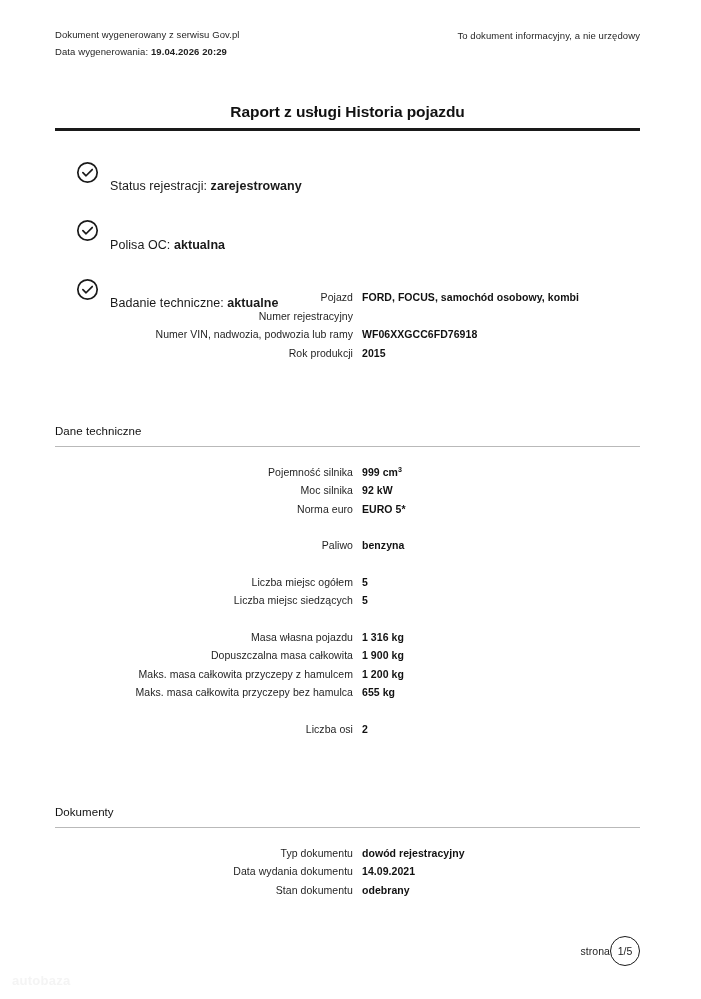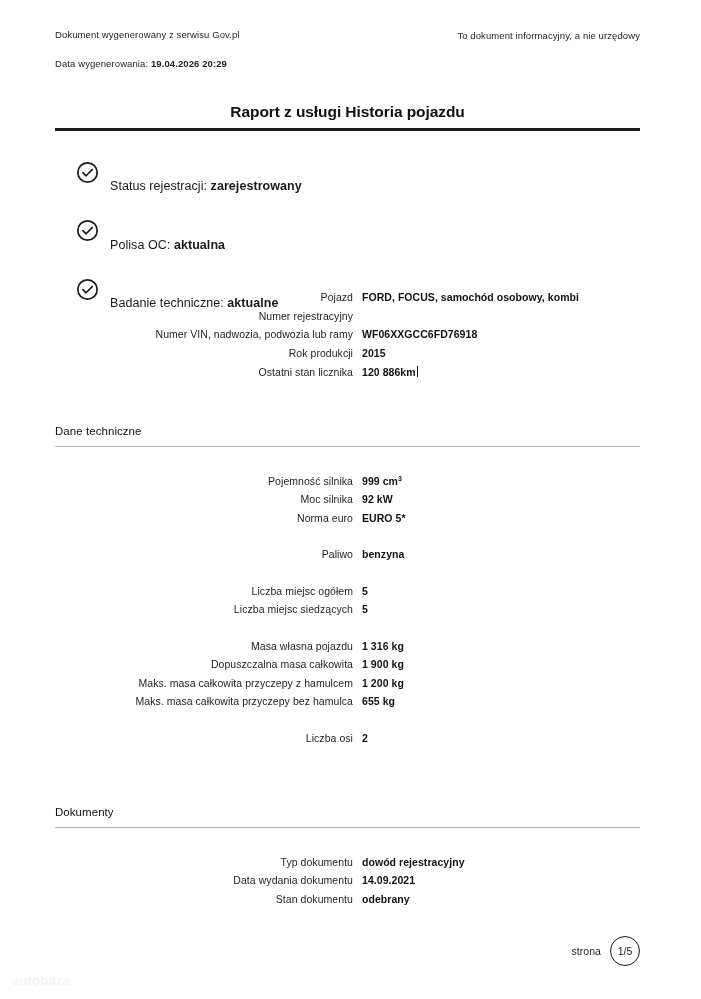--- a/index.html
+++ b/index.html
@@ -24,21 +24,21 @@
   
   .meta {
     position: absolute;
     top: 29px;
     left: 55px;
     right: 61px;
     display: flex;
     justify-content: space-between;
     align-items: flex-start;
   }
-  .meta-left { display: flex; flex-direction: column; gap: 17px; }
+  .meta-left { display: flex; flex-direction: column; gap: 5px; }
   .meta-line {
     font-size: 9.5px;
     color: #1f1f1f;
     letter-spacing: 0.01em;
     line-height: 1.25;
     white-space: nowrap;
   }
   .meta-line b { font-weight: 700; }
   .meta-right {
     font-size: 9.5px;
@@ -162,34 +162,33 @@
     color: #111111;
     letter-spacing: 0.005em;
     margin: 0 0 7px 0;
     line-height: 1.2;
   }
   .section-rule {
     height: 1px;
     background: #b9b9b9;
     width: 100%;
   }
-  .section-body { margin-top: 29px; }
+  .section-body { margin-top: 20px; }
   .section-body .field-row { margin-bottom: 8px; }
 
   #section-dane { top: 425px; }
   #section-dokumenty { top: 806px; }
 
   
   .footer {
     position: absolute;
     bottom: 33px;
     right: 61px;
     display: flex;
     align-items: center;
-    gap: 9px;
   }
   .footer-label {
     font-size: 10.5px;
     color: #1f1f1f;
     letter-spacing: 0.005em;
   }
   .page-badge {
     width: 30px;
     height: 30px;
     border: 1.6px solid #1a1a1a;
@@ -281,24 +280,20 @@
       <div class="field-value"></div>
     </div>
     <div class="field-row">
       <div class="field-label">Numer VIN, nadwozia, podwozia lub ramy</div>
       <div class="field-value">WF06XXGCC6FD76918</div>
     </div>
     <div class="field-row">
       <div class="field-label">Rok produkcji</div>
       <div class="field-value">2015</div>
     </div>
-    <div class="field-row">
-      <div class="field-label">Ostatni stan licznika</div>
-      <div class="field-value caret">120 886km</div>
-    </div>
   </div>
 
   <div class="section" id="section-dane">
     <h2 class="section-head">Dane techniczne</h2>
     <div class="section-rule"></div>
 
     <div class="section-body fields">
 
       <div class="field-row">
         <div class="field-label">Pojemność silnika</div>

